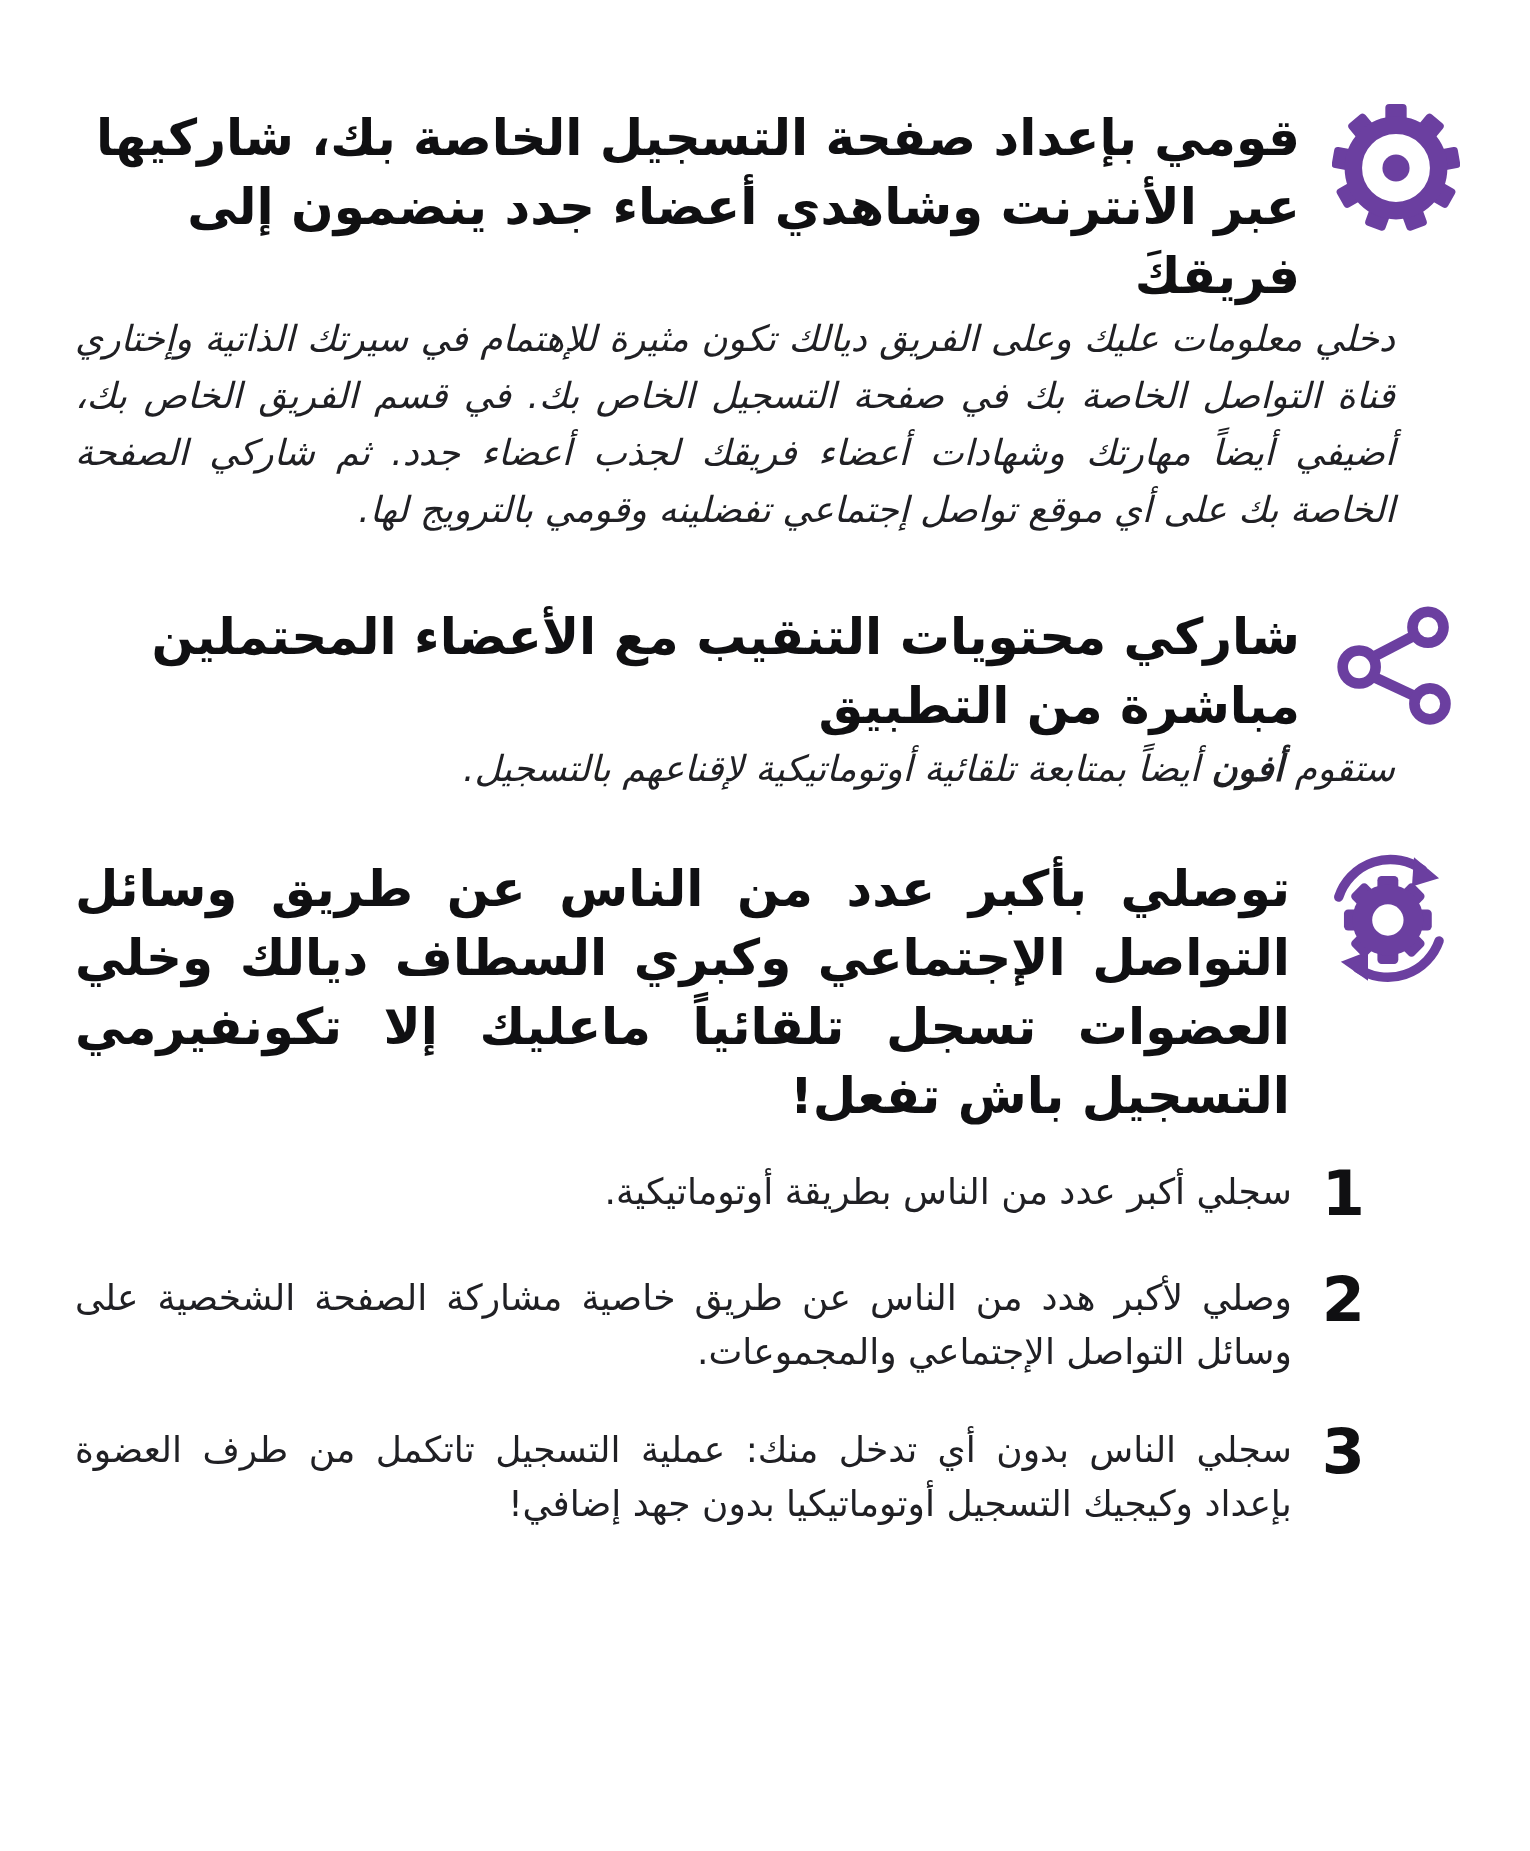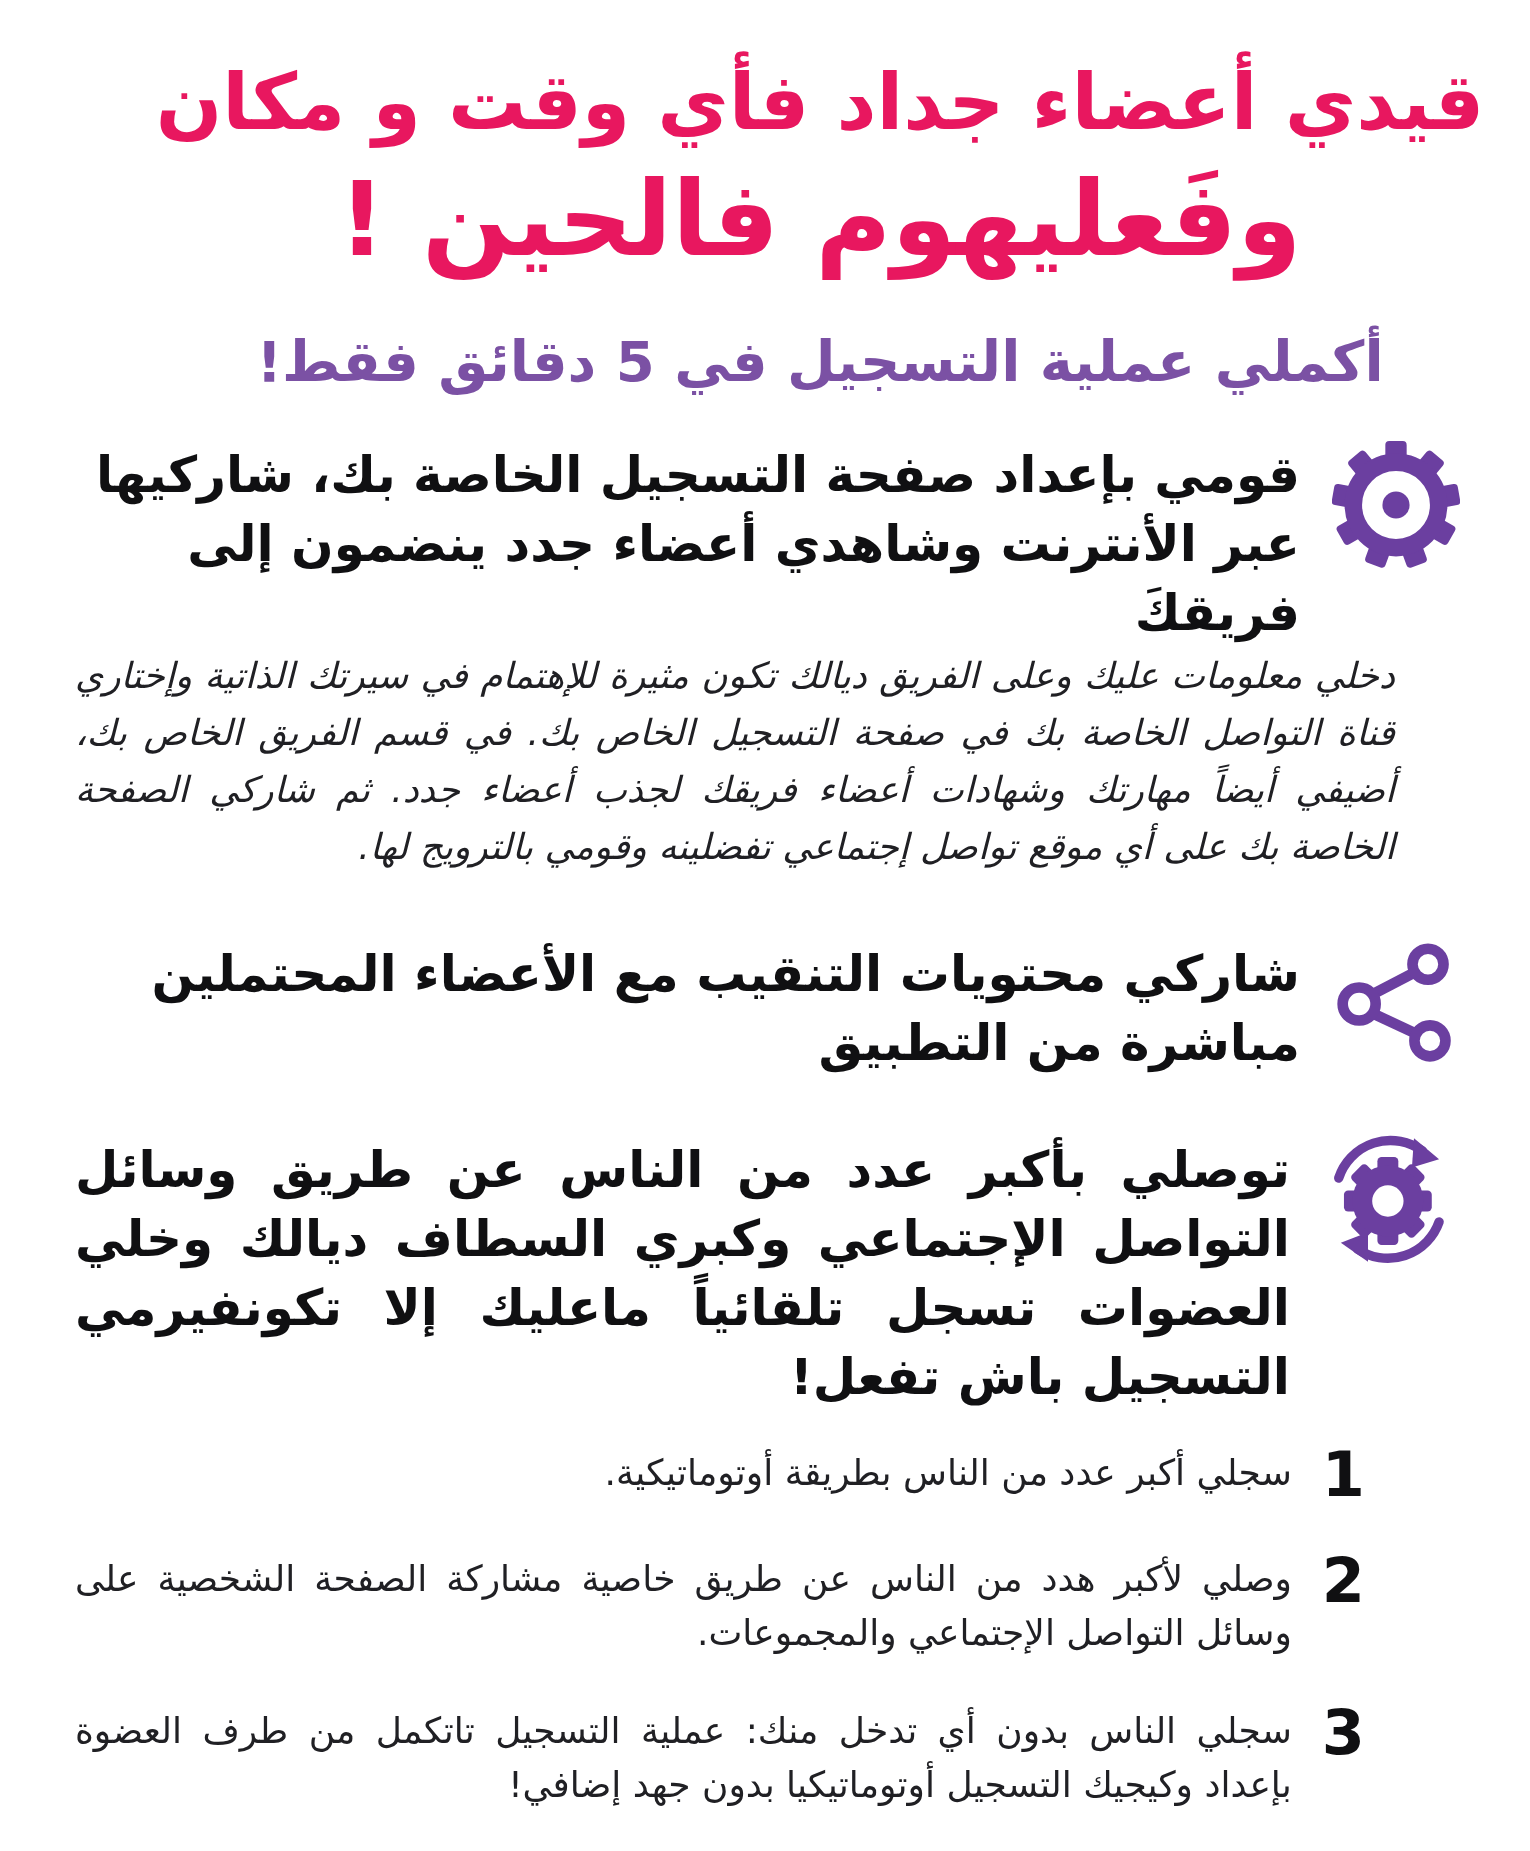--- a/index.html
+++ b/index.html
@@ -115,25 +115,20 @@
     text-align:justify;
     text-align-last:right;
     flex:1;
   }
 </style>
 </head>
 <body>
 
 <div class="page">
 
-  <div class="hdr">
-    <div class="title-1">قيدي أعضاء جداد فأي وقت و مكان</div>
-    <div class="title-2">وفَعليهوم فالحين !</div>
-    <div class="subtitle">أكملي عملية التسجيل في 5 دقائق فقط!</div>
-  </div>
 
   <div class="section sec-1">
     <span class="sec-icon">
       <svg viewBox="0 0 132 132" width="128" height="128" aria-hidden="true">
         <g transform="translate(66,66)">
           <g class="ic-fill">
             <rect x="-11" y="-66" width="22" height="22" rx="4"></rect>
             <rect x="-11" y="-66" width="22" height="22" rx="4" transform="rotate(40)"></rect>
             <rect x="-11" y="-66" width="22" height="22" rx="4" transform="rotate(80)"></rect>
             <rect x="-11" y="-66" width="22" height="22" rx="4" transform="rotate(120)"></rect>
@@ -159,20 +154,21 @@
       <svg viewBox="0 0 132 132" width="128" height="128" aria-hidden="true">
         <line x1="34" y1="60" x2="92" y2="30" class="ic-stroke" stroke-width="11"></line>
         <line x1="34" y1="72" x2="94" y2="100" class="ic-stroke" stroke-width="11"></line>
         <circle cx="28" cy="66" r="17" class="ic-stroke-white" stroke-width="11"></circle>
         <circle cx="99" cy="25" r="16" class="ic-stroke-white" stroke-width="11"></circle>
         <circle cx="101" cy="104" r="16" class="ic-stroke-white" stroke-width="11"></circle>
       </svg>
     </span>
     <div class="sec-heading">شاركي محتويات التنقيب مع الأعضاء المحتملين مباشرة من التطبيق</div>
     <div class="sec-body">
+      <p><span>ستقوم </span><span class="bold-inline">أفون</span><span> أيضاً بمتابعة تلقائية أوتوماتيكية لإقناعهم بالتسجيل.</span></p>
     </div>
   </div>
 
   <div class="section sec-3">
     <span class="sec-icon">
       <svg viewBox="0 0 132 132" width="138" height="138" aria-hidden="true">
         <path d="M 16 44 A 52 52 0 0 1 96 18" class="ic-stroke" stroke-width="9" stroke-linecap="round"></path>
         <polygon points="88,6 112,26 86,34" class="ic-fill"></polygon>
         <path d="M 112 86 A 52 52 0 0 1 34 112" class="ic-stroke" stroke-width="9" stroke-linecap="round"></path>
         <polygon points="44,124 18,106 44,96" class="ic-fill"></polygon>

